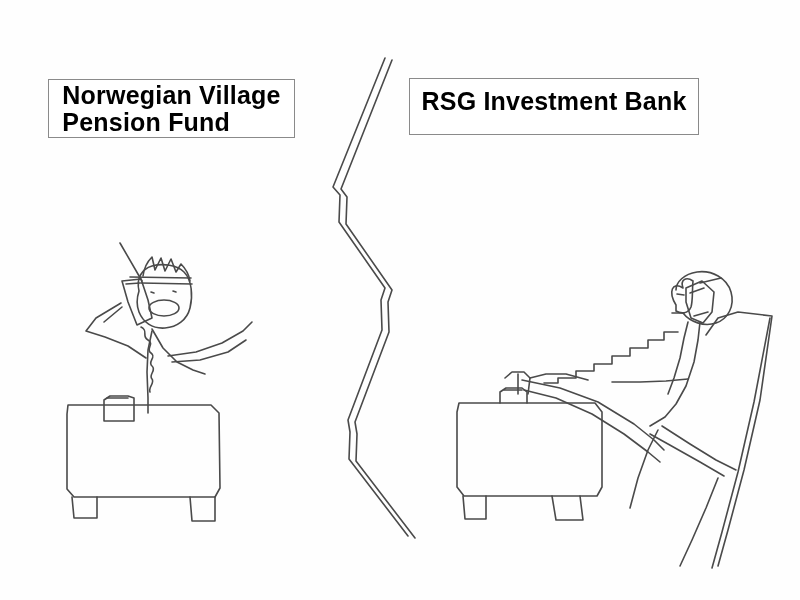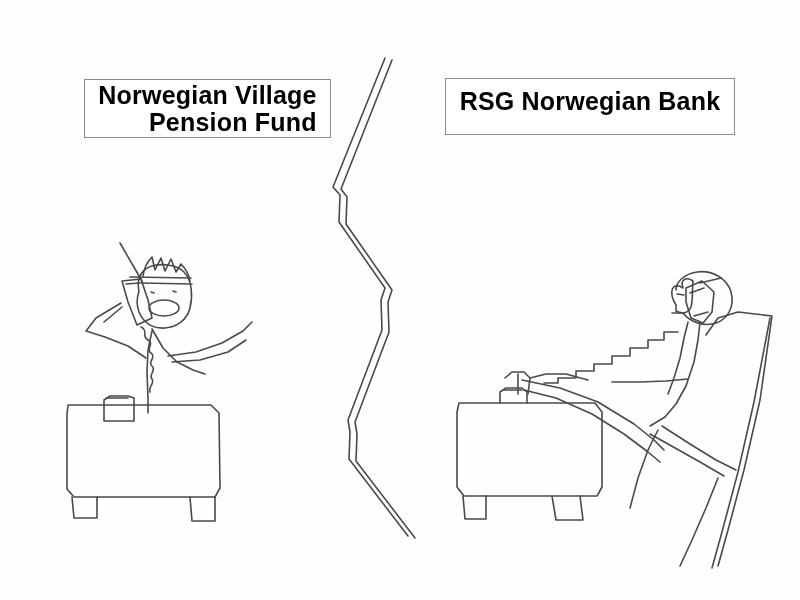--- a/index.html
+++ b/index.html
@@ -19,25 +19,24 @@
     overflow: hidden;
   }
   .title-box {
     position: absolute;
     border: 1px solid #8a8a8a;
     background: #ffffff;
     box-sizing: border-box;
     display: flex;
     align-items: center;
     justify-content: center;
-    text-align: right;
+    text-align: left;
     font-weight: bold;
     color: #000000;
     letter-spacing: 0.2px;
-    margin-left: 36px;
   }
   #title-left {
     left: 48px;
     top: 79px;
     width: 247px;
     height: 59px;
     font-size: 25px;
     line-height: 27px;
   }
   #title-right {
@@ -73,21 +72,21 @@
 <body>
 
 <div id="canvas">
 
   <div class="title-box" id="title-left">
     <span class="title-text">Norwegian Village
 Pension Fund</span>
   </div>
 
   <div class="title-box" id="title-right">
-    <span class="title-text">RSG Norwegian Bank</span>
+    <span class="title-text">RSG Investment Bank</span>
   </div>
 
 
   <svg id="art" width="800" height="600" viewBox="0 0 800 600">
     <g fill="none" stroke="#4a4a4a" stroke-width="1.6" stroke-linecap="round" stroke-linejoin="round">
 
       <g>
         <path d="M 385 58 L 333 187 L 340 195 L 339 222 L 385 288
                  L 381 300 L 382 330 L 348 420 L 350 432 L 349 459
                  L 408 536"></path>

